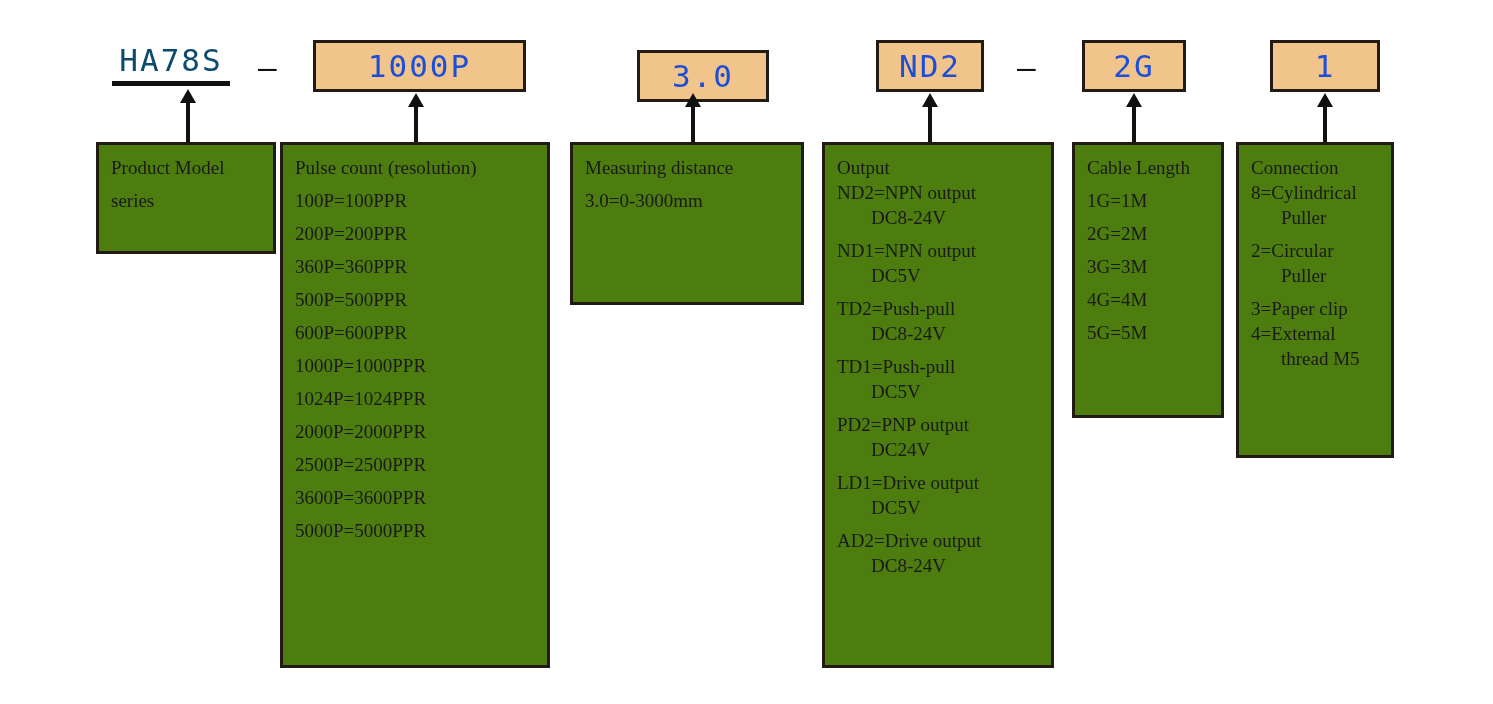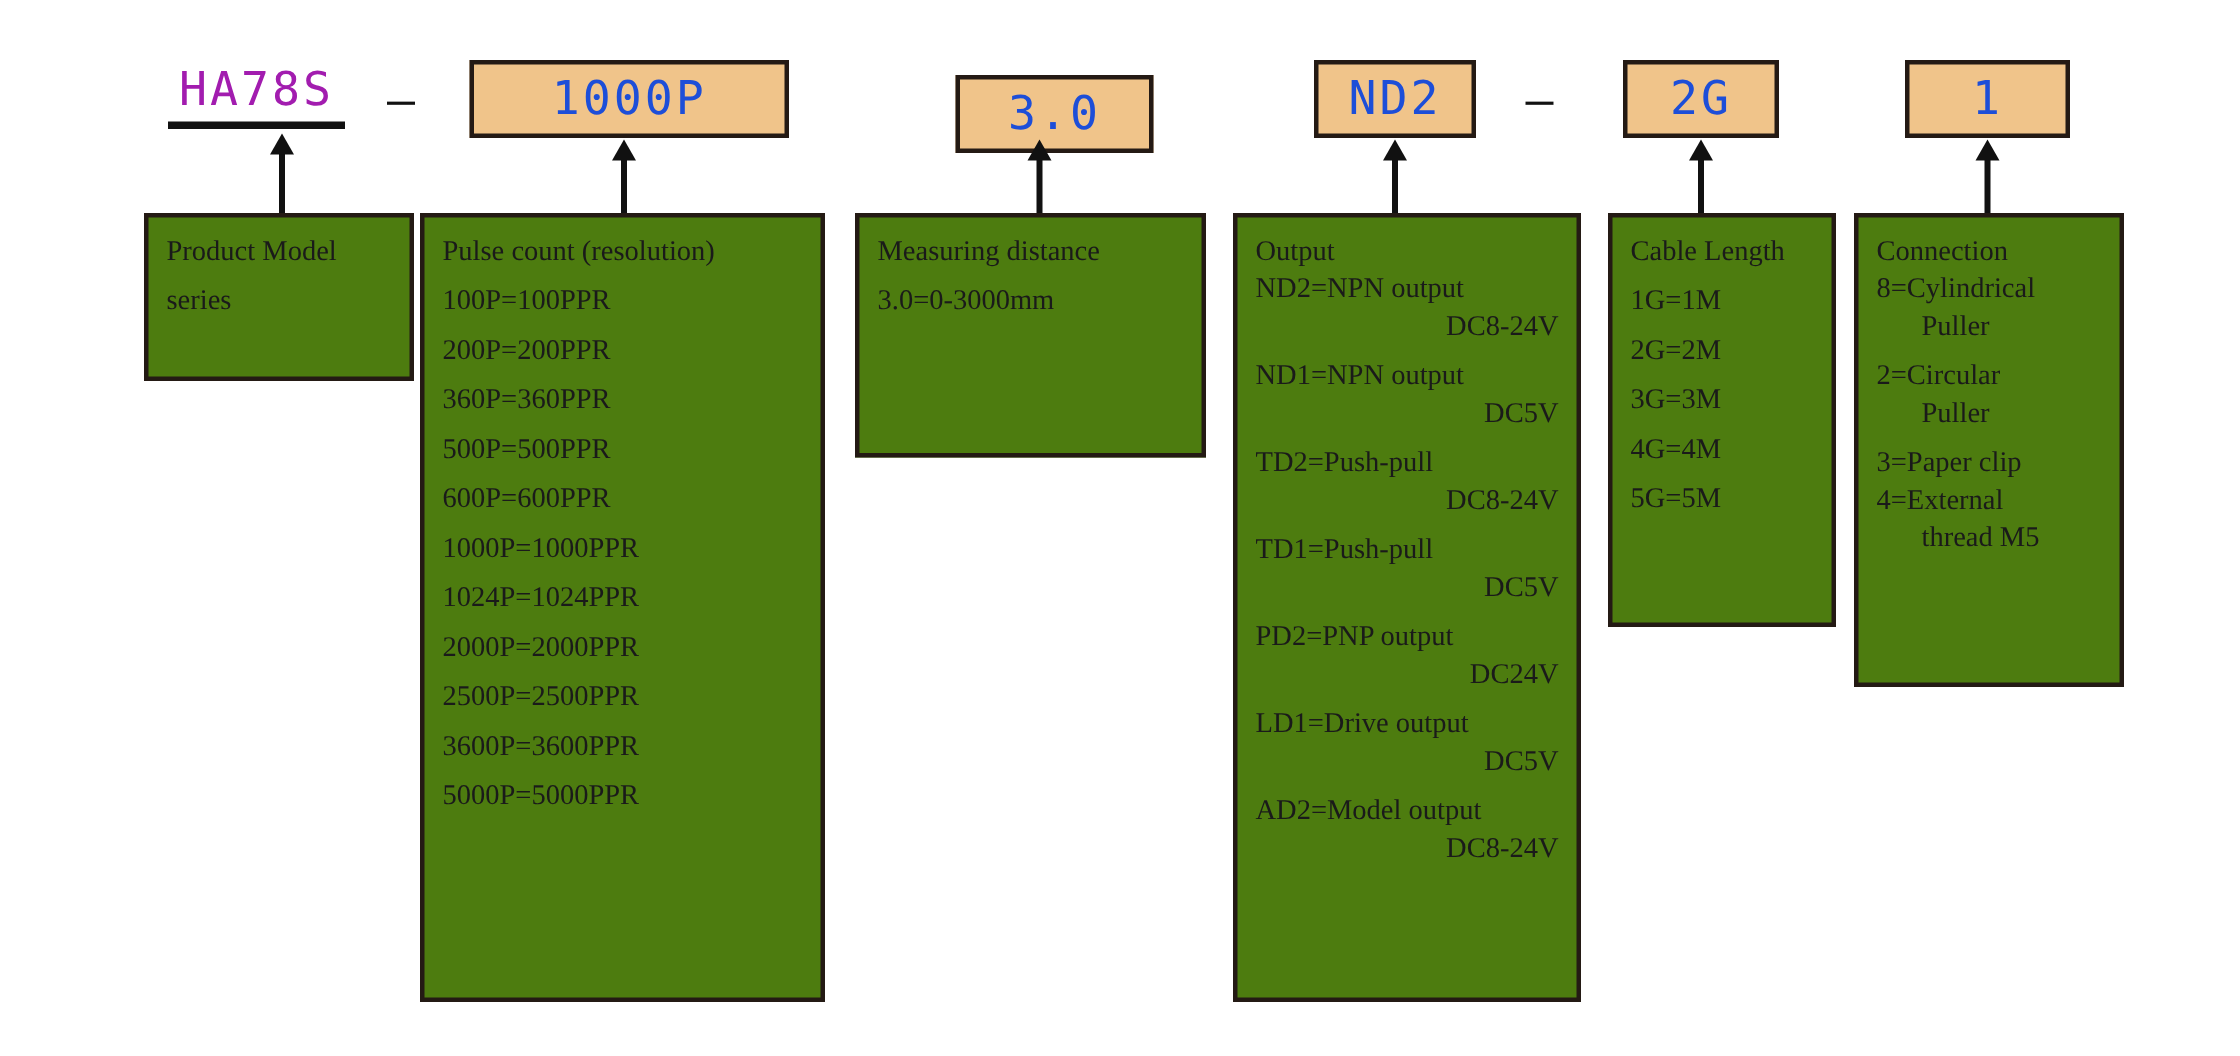--- a/index.html
+++ b/index.html
@@ -32,21 +32,21 @@
   }
   .token-plain {
     position: absolute;
     box-sizing: border-box;
     display: flex;
     align-items: center;
     justify-content: center;
     font-family: "DejaVu Sans Mono", "Liberation Mono", monospace;
     font-size: 31px;
     letter-spacing: 2px;
-    color: #a21caf;
+    color: #0c4a6e;
     border-bottom: 5px solid #111111;
   }
   .dash {
     position: absolute;
     font-family: "DejaVu Sans Mono", "Liberation Mono", monospace;
     font-size: 31px;
     color: #111111;
     line-height: 1;
   }
 
@@ -79,21 +79,21 @@
     color: #1a1a1a;
     font-size: 19px;
     line-height: 1.0;
   }
   .desc .ln {
     white-space: pre;
     margin-bottom: 14px;
   }
   .desc .ln:last-child { margin-bottom: 0; }
   .desc .ln.tight { margin-bottom: 6px; }
-  .desc .ln.ind { padding-left: 34px; text-align: right; }
+  .desc .ln.ind { padding-left: 34px; }
   .desc .ln.ind2 { padding-left: 30px; }
 </style>
 </head>
 <body>
 
 <div id="canvas">
 
   <div class="token-plain" style="left:112px; top:38px; width:118px; height:48px;">HA78S</div>
 
   <div class="dash" style="left:258px; top:52px;">–</div>
@@ -149,34 +149,34 @@
     <div class="ln tight">ND1=NPN output</div>
     <div class="ln ind">DC5V</div>
     <div class="ln tight">TD2=Push-pull</div>
     <div class="ln ind">DC8-24V</div>
     <div class="ln tight">TD1=Push-pull</div>
     <div class="ln ind">DC5V</div>
     <div class="ln tight">PD2=PNP output</div>
     <div class="ln ind">DC24V</div>
     <div class="ln tight">LD1=Drive output</div>
     <div class="ln ind">DC5V</div>
-    <div class="ln tight">AD2=Model output</div>
+    <div class="ln tight">AD2=Drive output</div>
     <div class="ln ind">DC8-24V</div>
   </div>
 
   <div class="desc" style="left:1072px; top:142px; width:152px; height:276px;font-family:Liberation Serif, serif;">
     <div class="ln">Cable Length</div>
     <div class="ln">1G=1M</div>
     <div class="ln">2G=2M</div>
     <div class="ln">3G=3M</div>
     <div class="ln">4G=4M</div>
     <div class="ln">5G=5M</div>
   </div>
 
-  <div class="desc" style="left:1236px; top:142px; width:180px; height:316px;">
+  <div class="desc" style="left:1236px; top:142px; width:158px; height:316px;">
     <div class="ln tight">Connection</div>
     <div class="ln tight">8=Cylindrical</div>
     <div class="ln ind2">Puller</div>
     <div class="ln tight">2=Circular</div>
     <div class="ln ind2">Puller</div>
     <div class="ln tight">3=Paper clip</div>
     <div class="ln tight">4=External</div>
     <div class="ln ind2">thread M5</div>
   </div>
 

